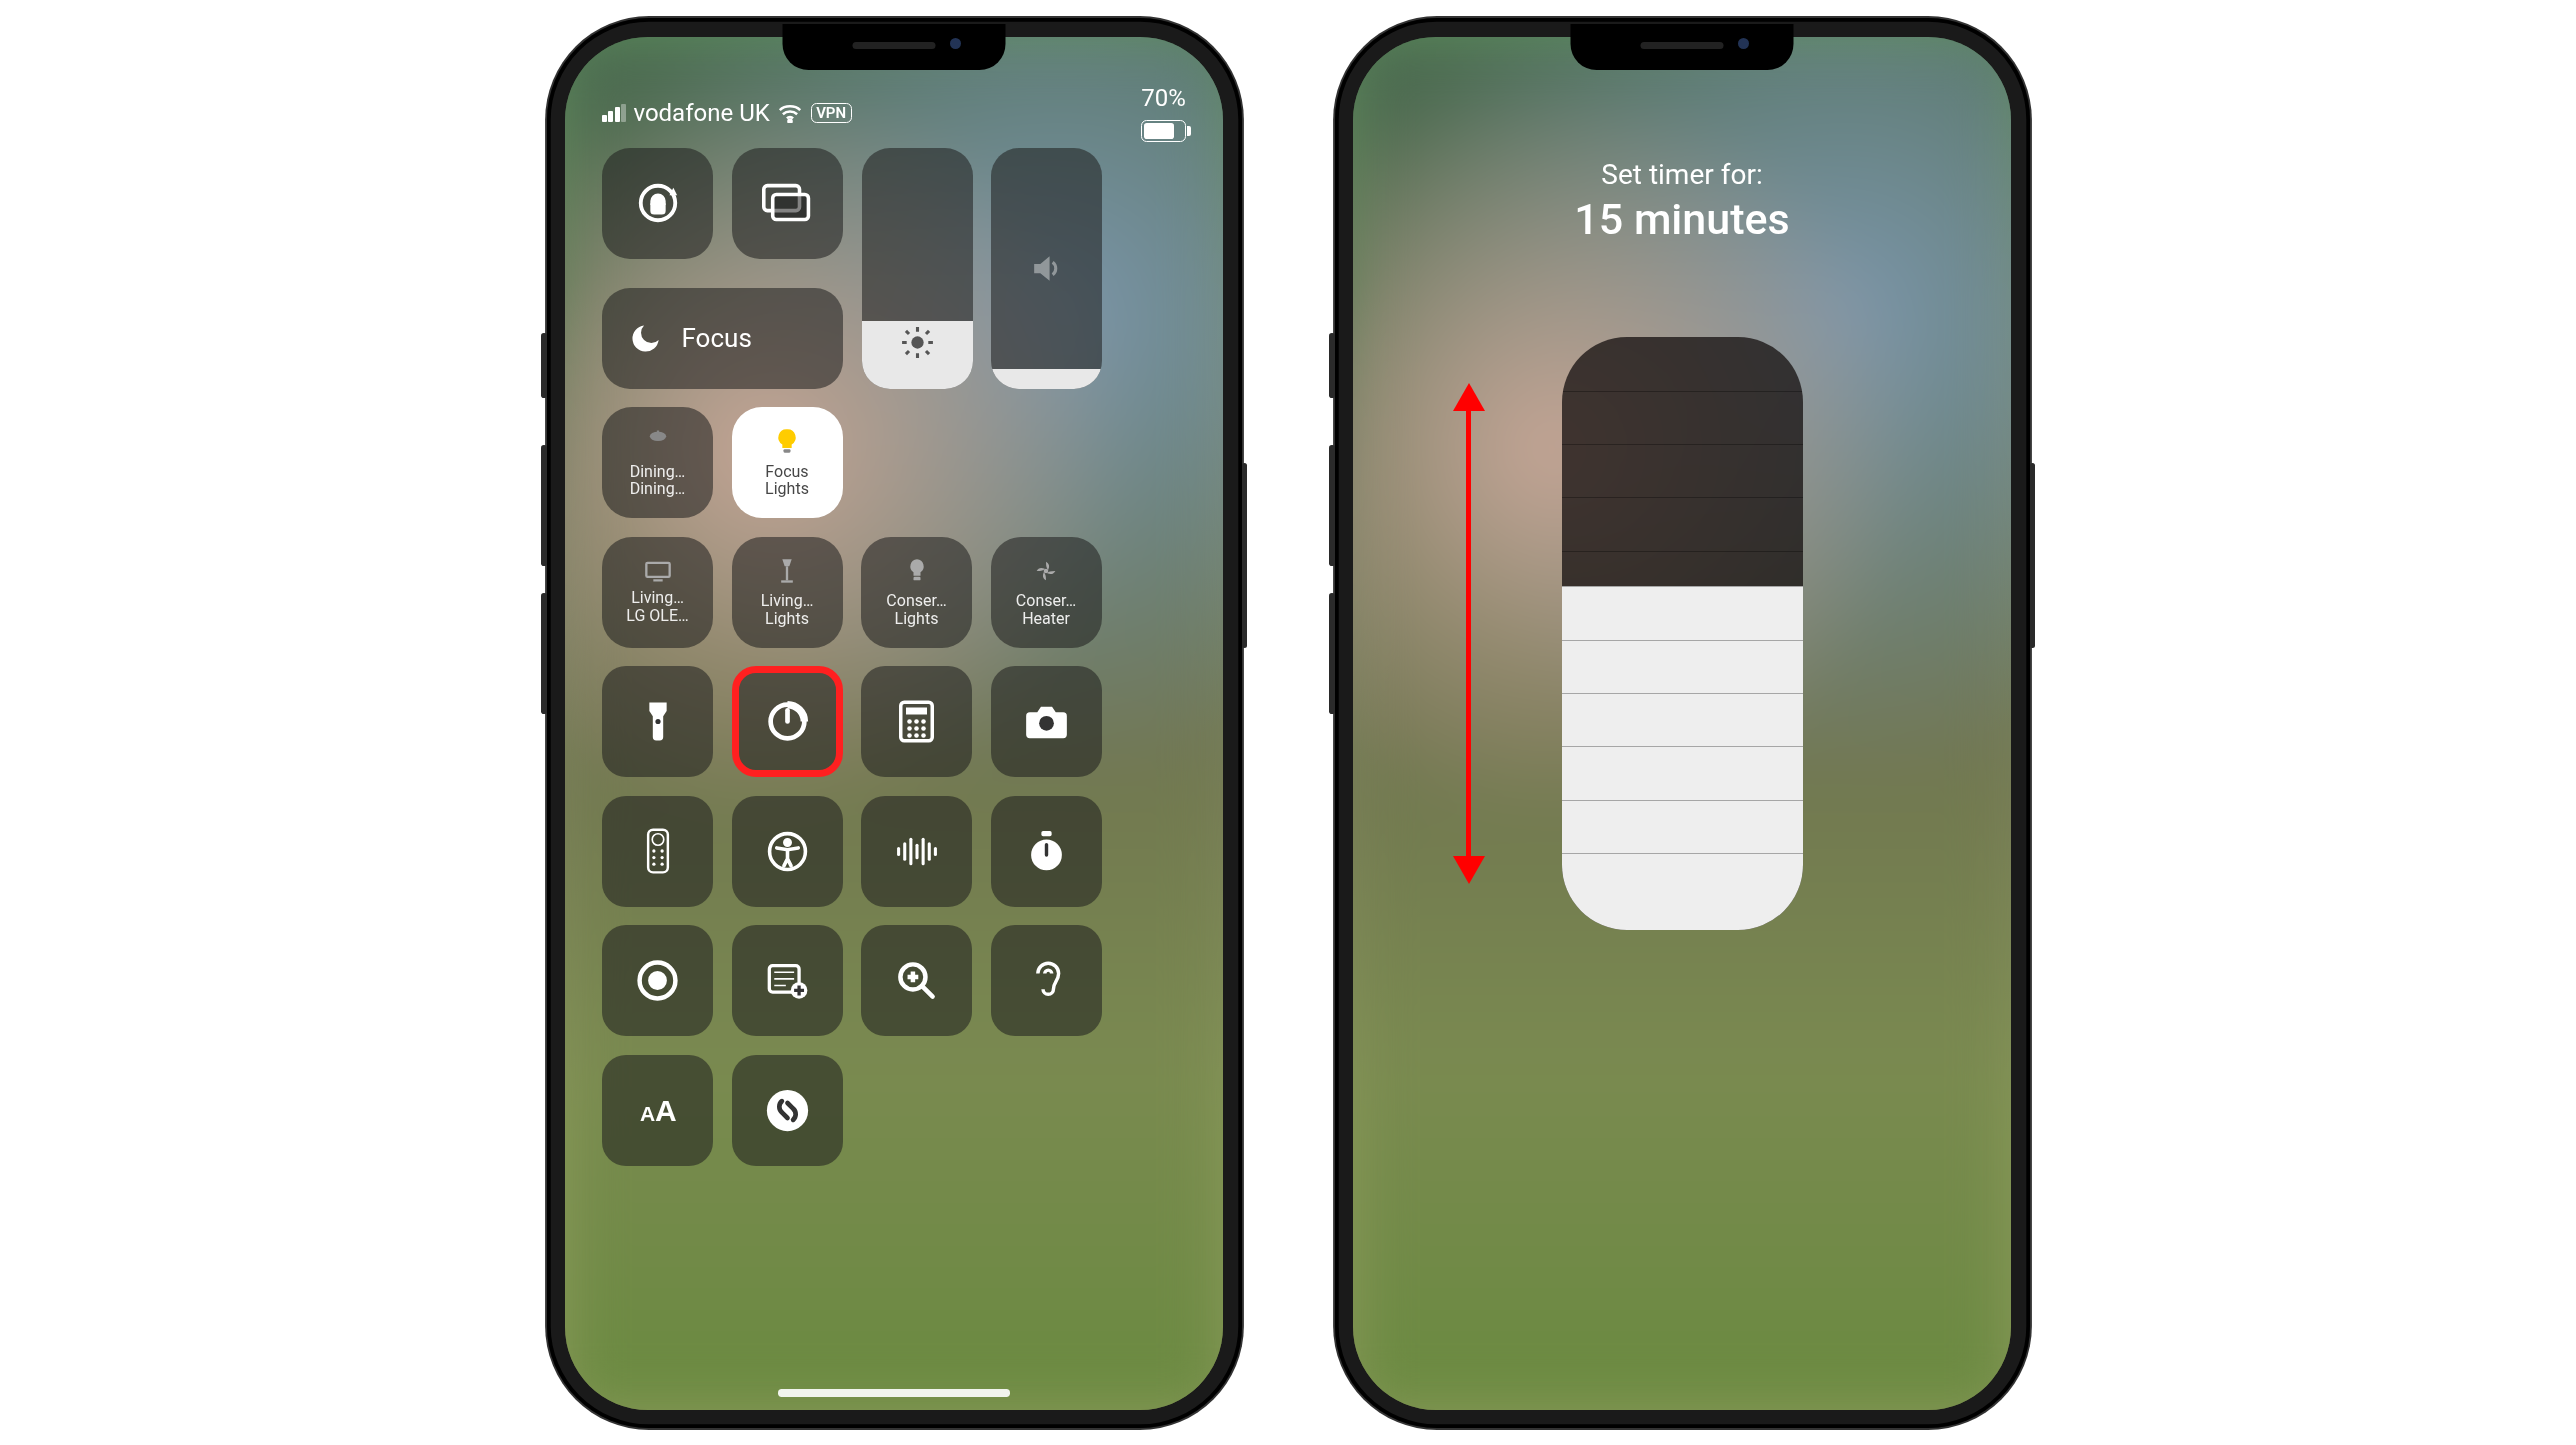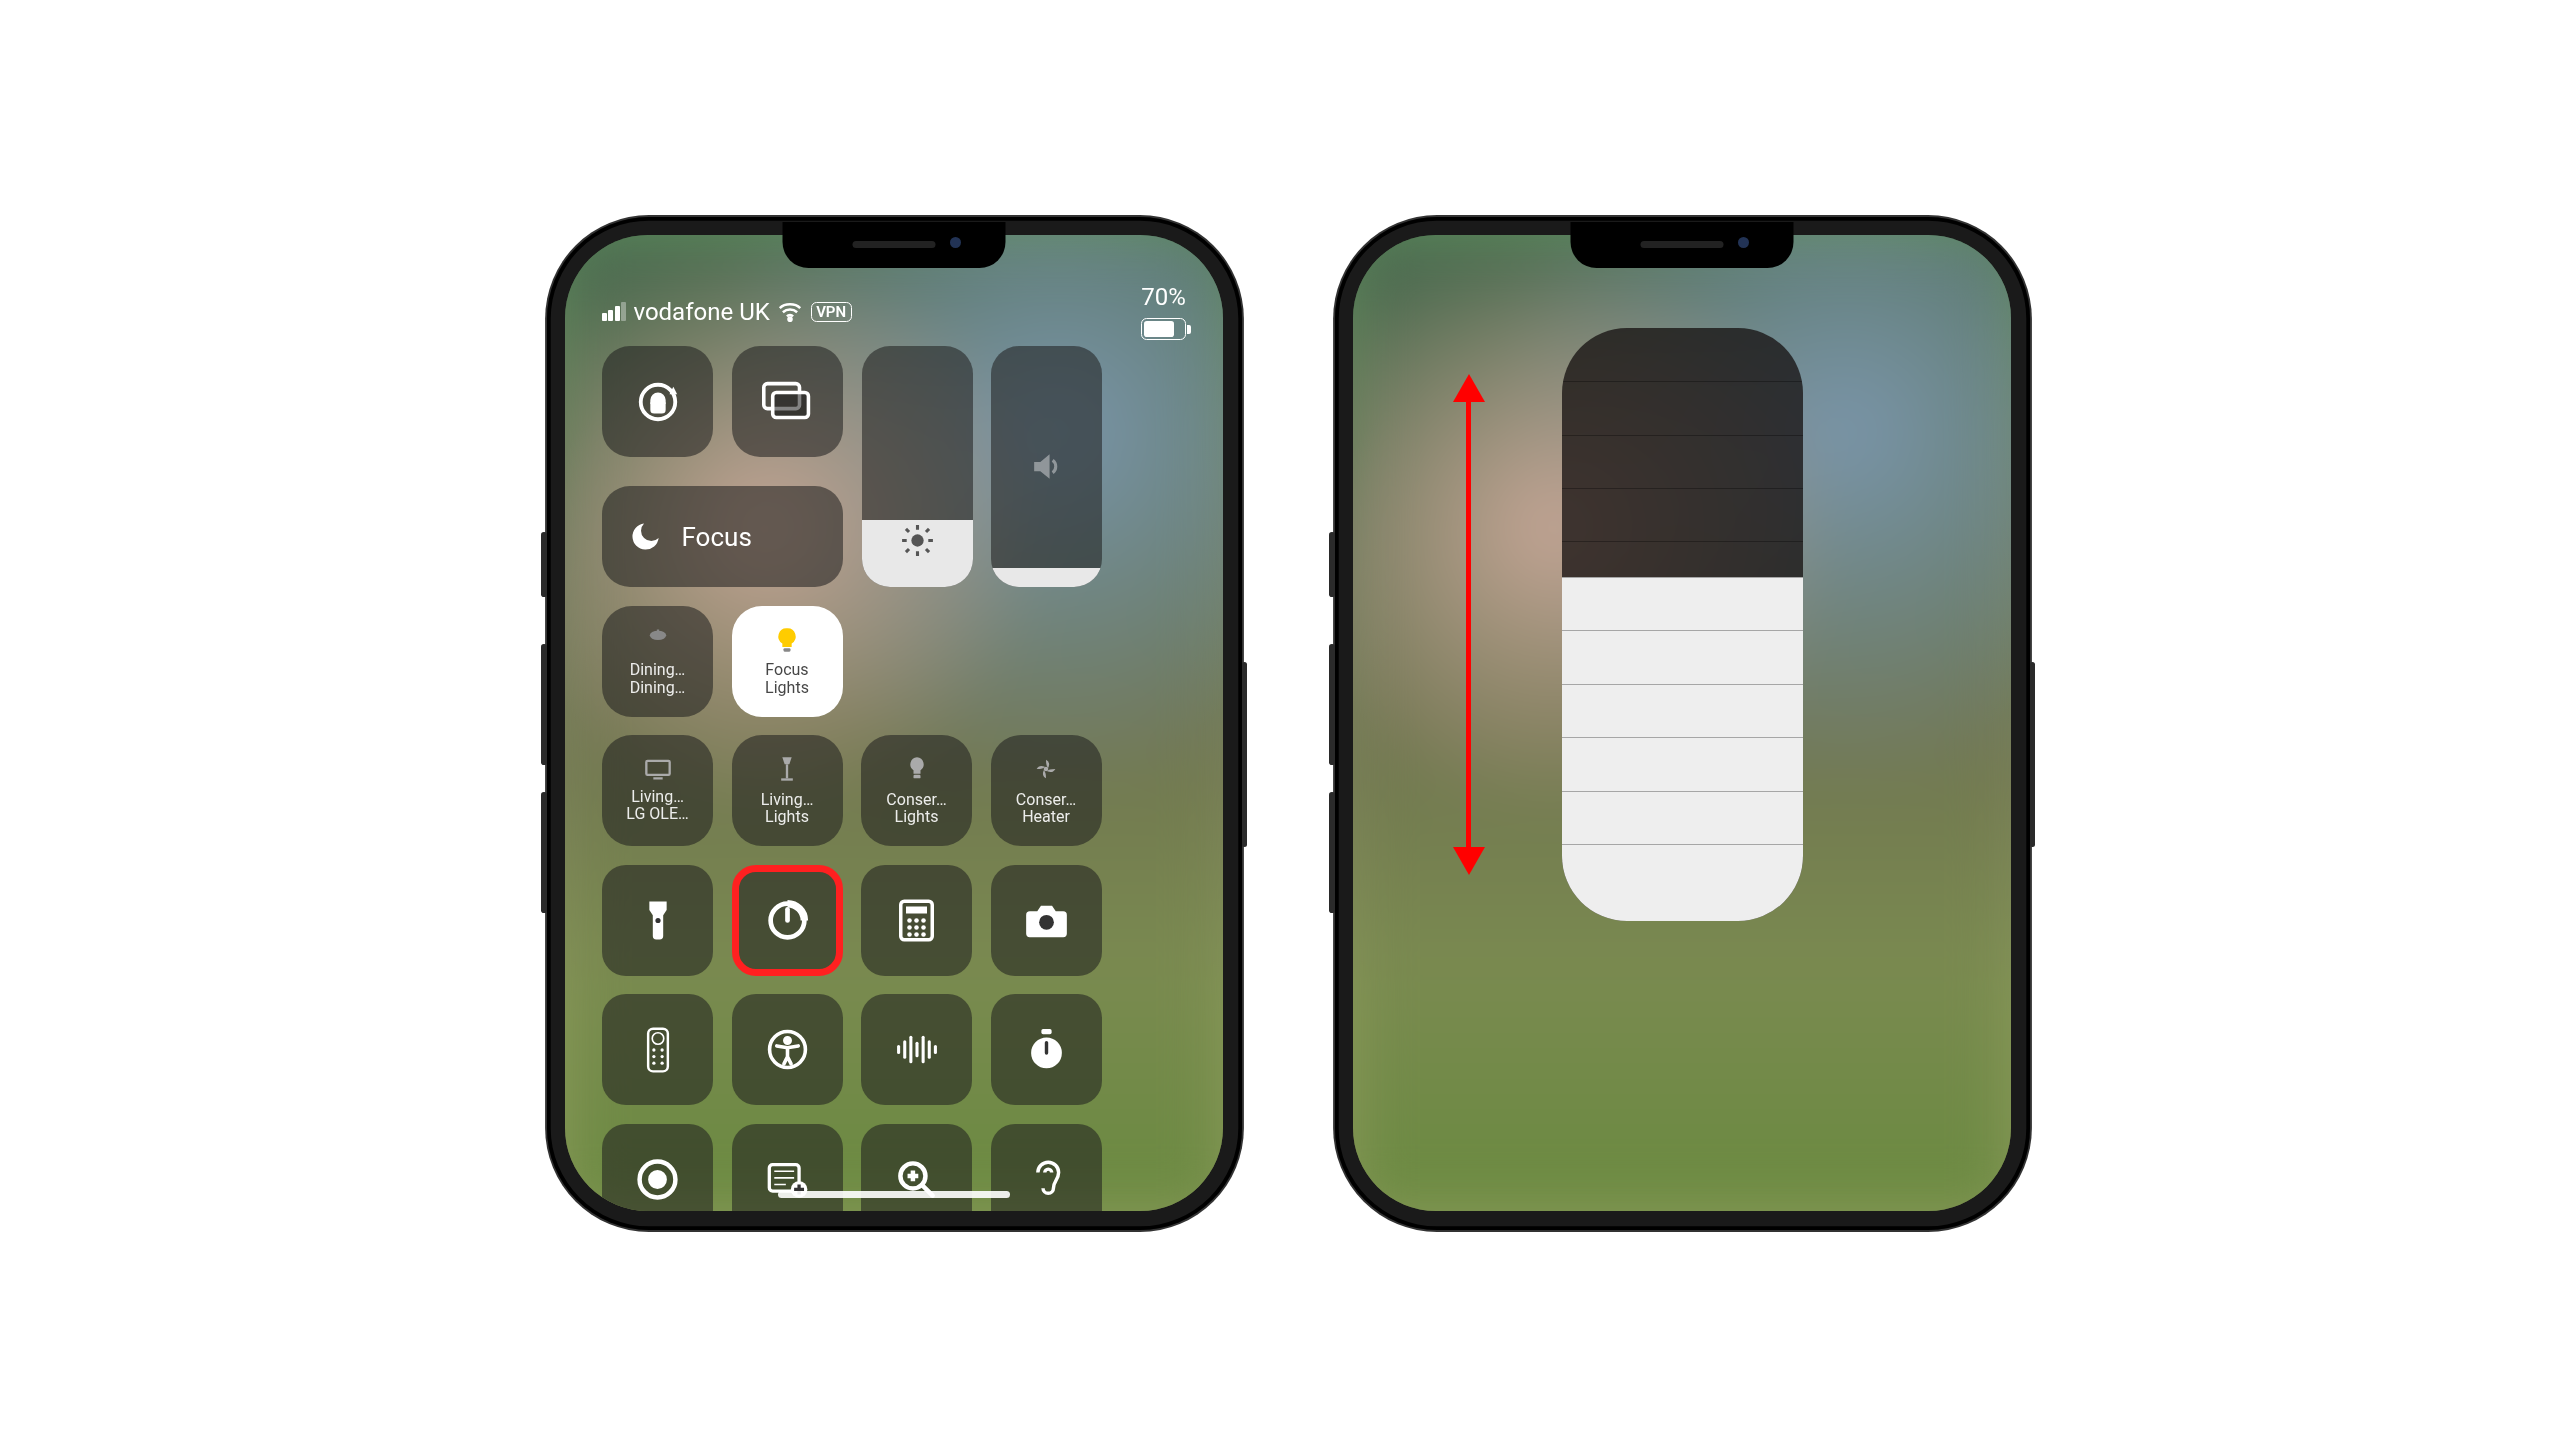--- a/index.html
+++ b/index.html
@@ -8,21 +8,21 @@
     height: 1446px;
     background: #fff;
     font-family: -apple-system, BlinkMacSystemFont, "Segoe UI", Roboto, sans-serif;
     display: flex;
     justify-content: center;
     align-items: center;
     gap: 93px;
   }
   .phone {
     width: 695px;
-    height: 1013px;
+    height: 1410px;
     background: #1a1a1a;
     border-radius: 102px;
     padding: 18.5px;
     box-shadow: 0 0 0 1.9px #333, inset 0 0 0 3.7px #000;
     position: relative;
   }
   .phone::before {
     content: "";
     position: absolute;
     top: 5.6px;
@@ -605,20 +605,24 @@
   <div class="side-btn" style="left:-5.6px;top:315px;width:5.6px;height:65px"></div>
   <div class="side-btn" style="left:-5.6px;top:427px;width:5.6px;height:121px"></div>
   <div class="side-btn" style="left:-5.6px;top:575px;width:5.6px;height:121px"></div>
   <div class="side-btn" style="right:-5.6px;top:445px;width:5.6px;height:185px"></div>
   <div class="speaker"></div>
   <div class="camera-dot"></div>
   <div class="screen">
     <div class="bg-blur"></div>
 
     <div class="timer-content">
+      <div class="timer-title">
+        <div class="small">Set timer for:</div>
+        <div class="big">15 minutes</div>
+      </div>
 
       <div class="timer-slider-area">
         <div class="timer-arrow">
           <div class="arrow-head-up"></div>
           <div class="arrow-line"></div>
           <div class="arrow-head-down"></div>
         </div>
         <div class="timer-slider">
           <div class="timer-slider-fill"></div>
           <div class="timer-line" style="top:9%"></div>

